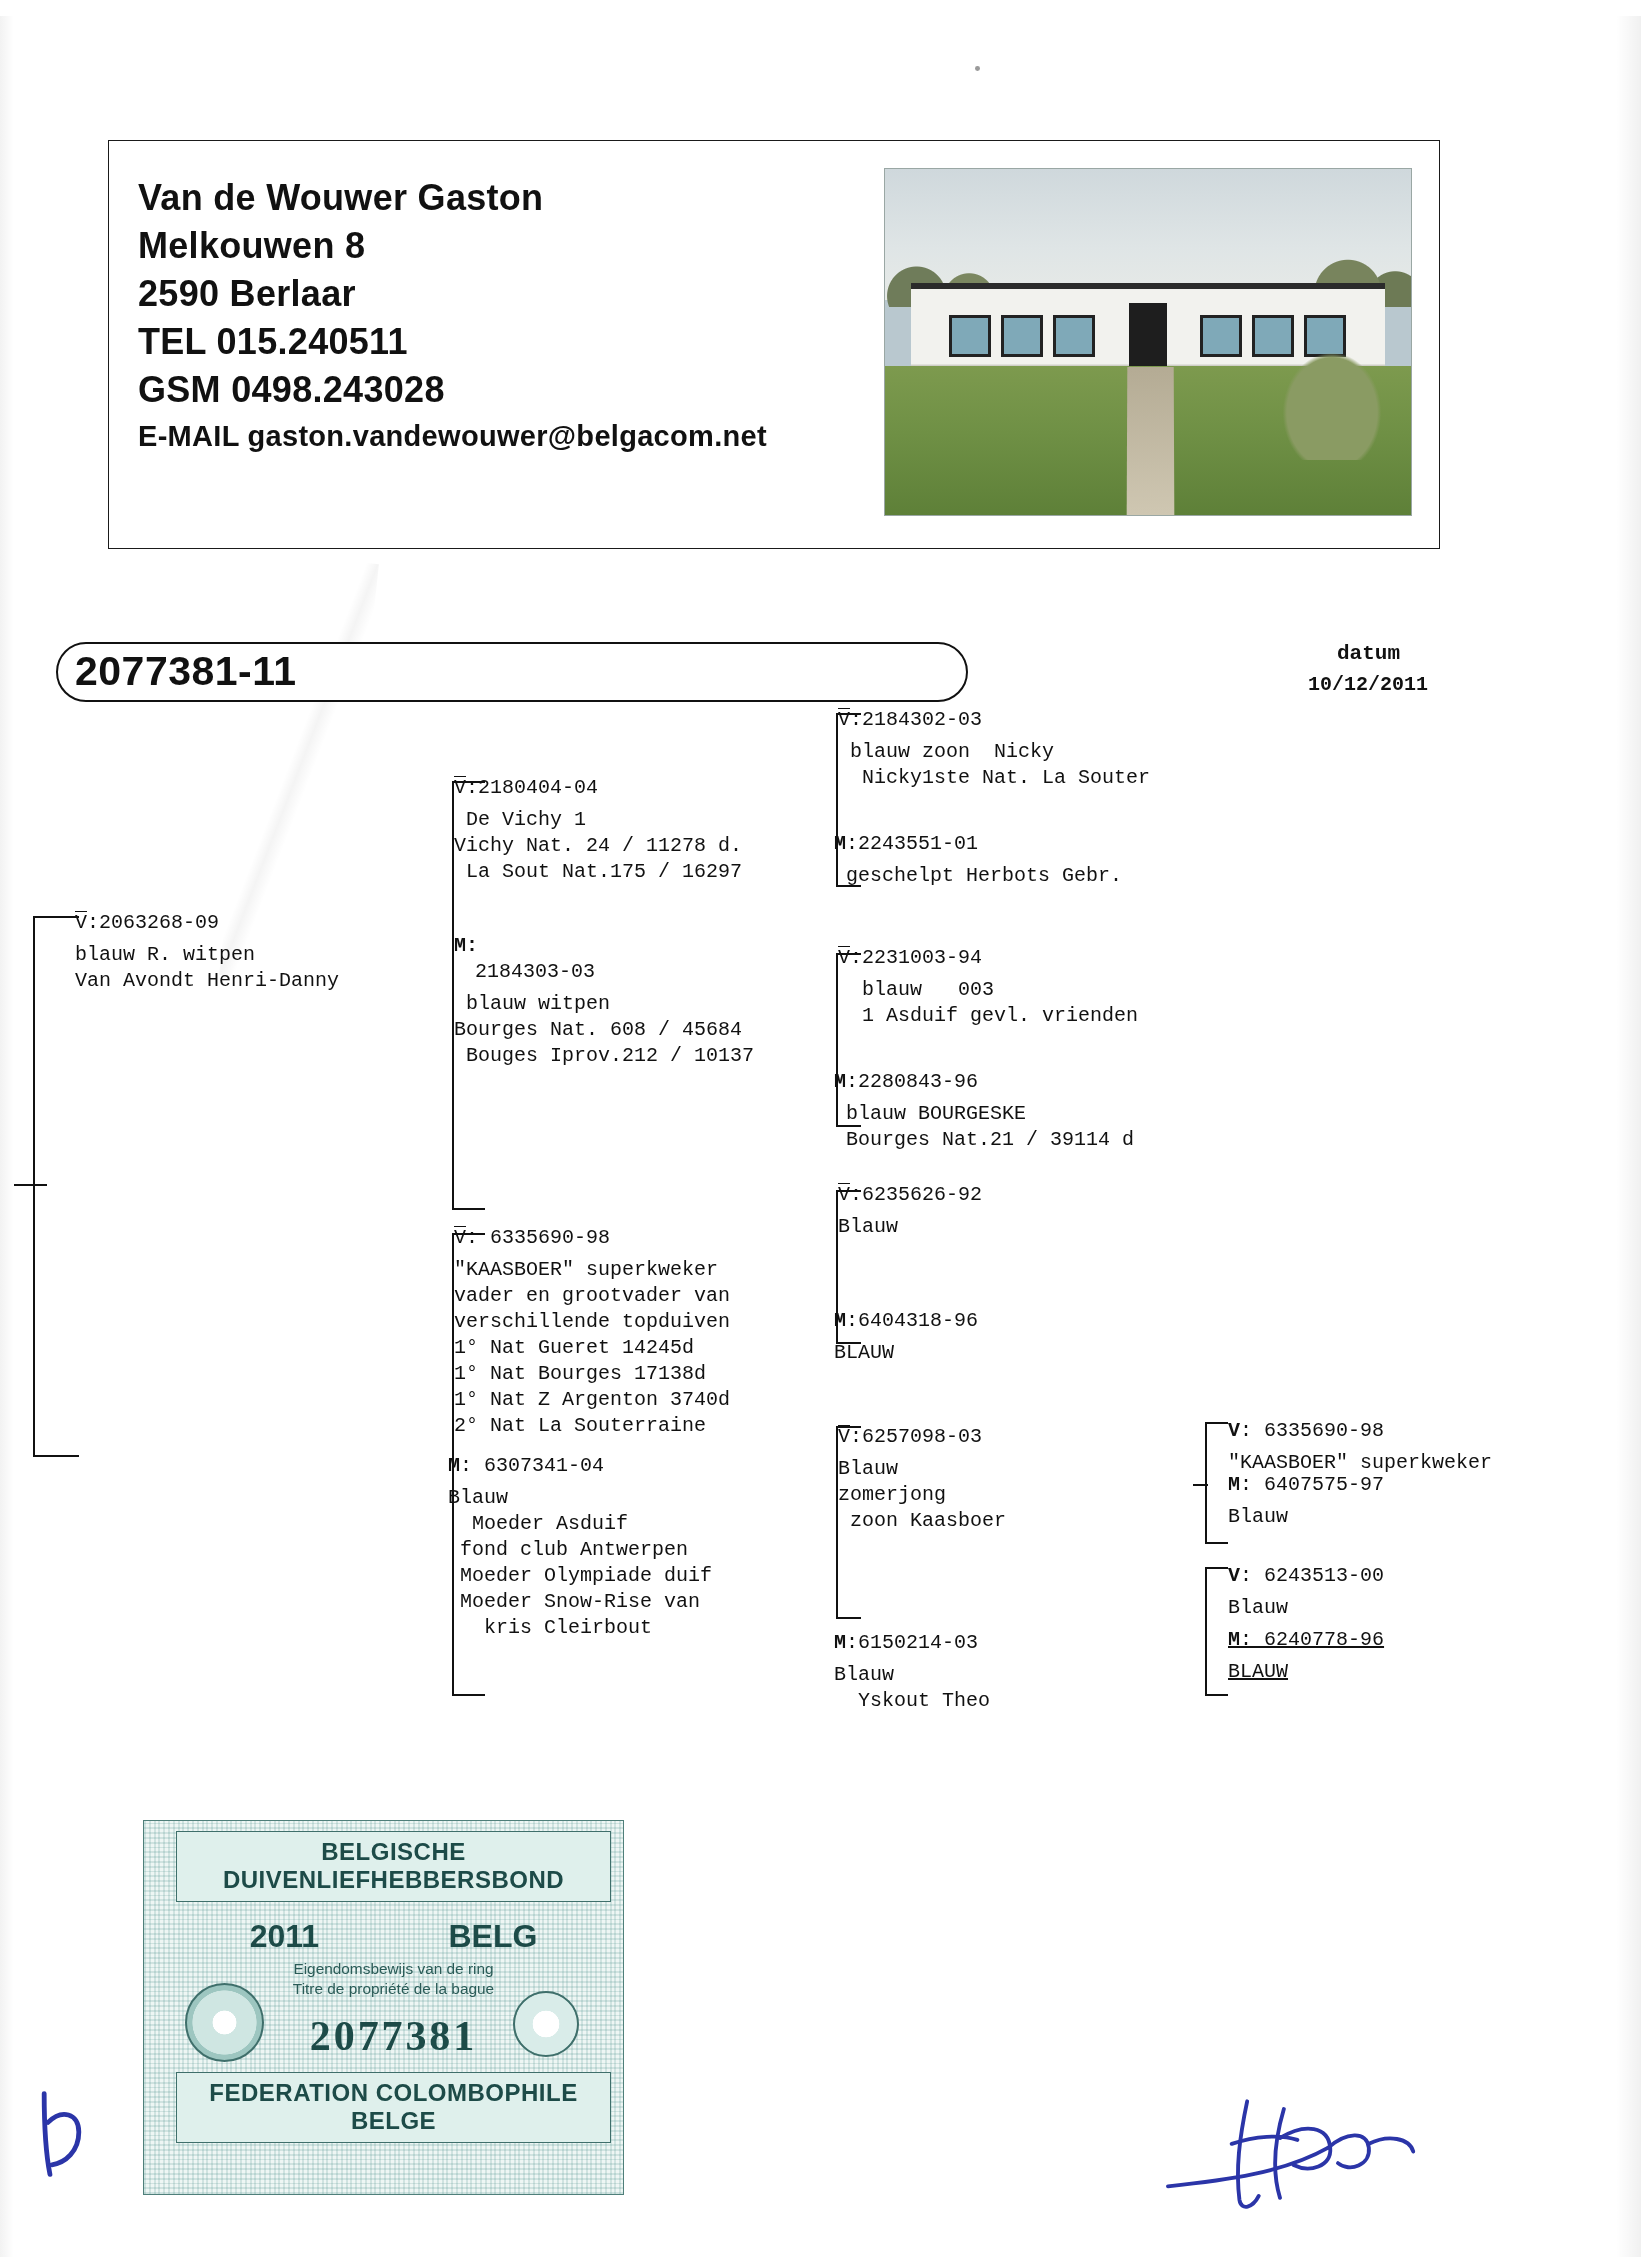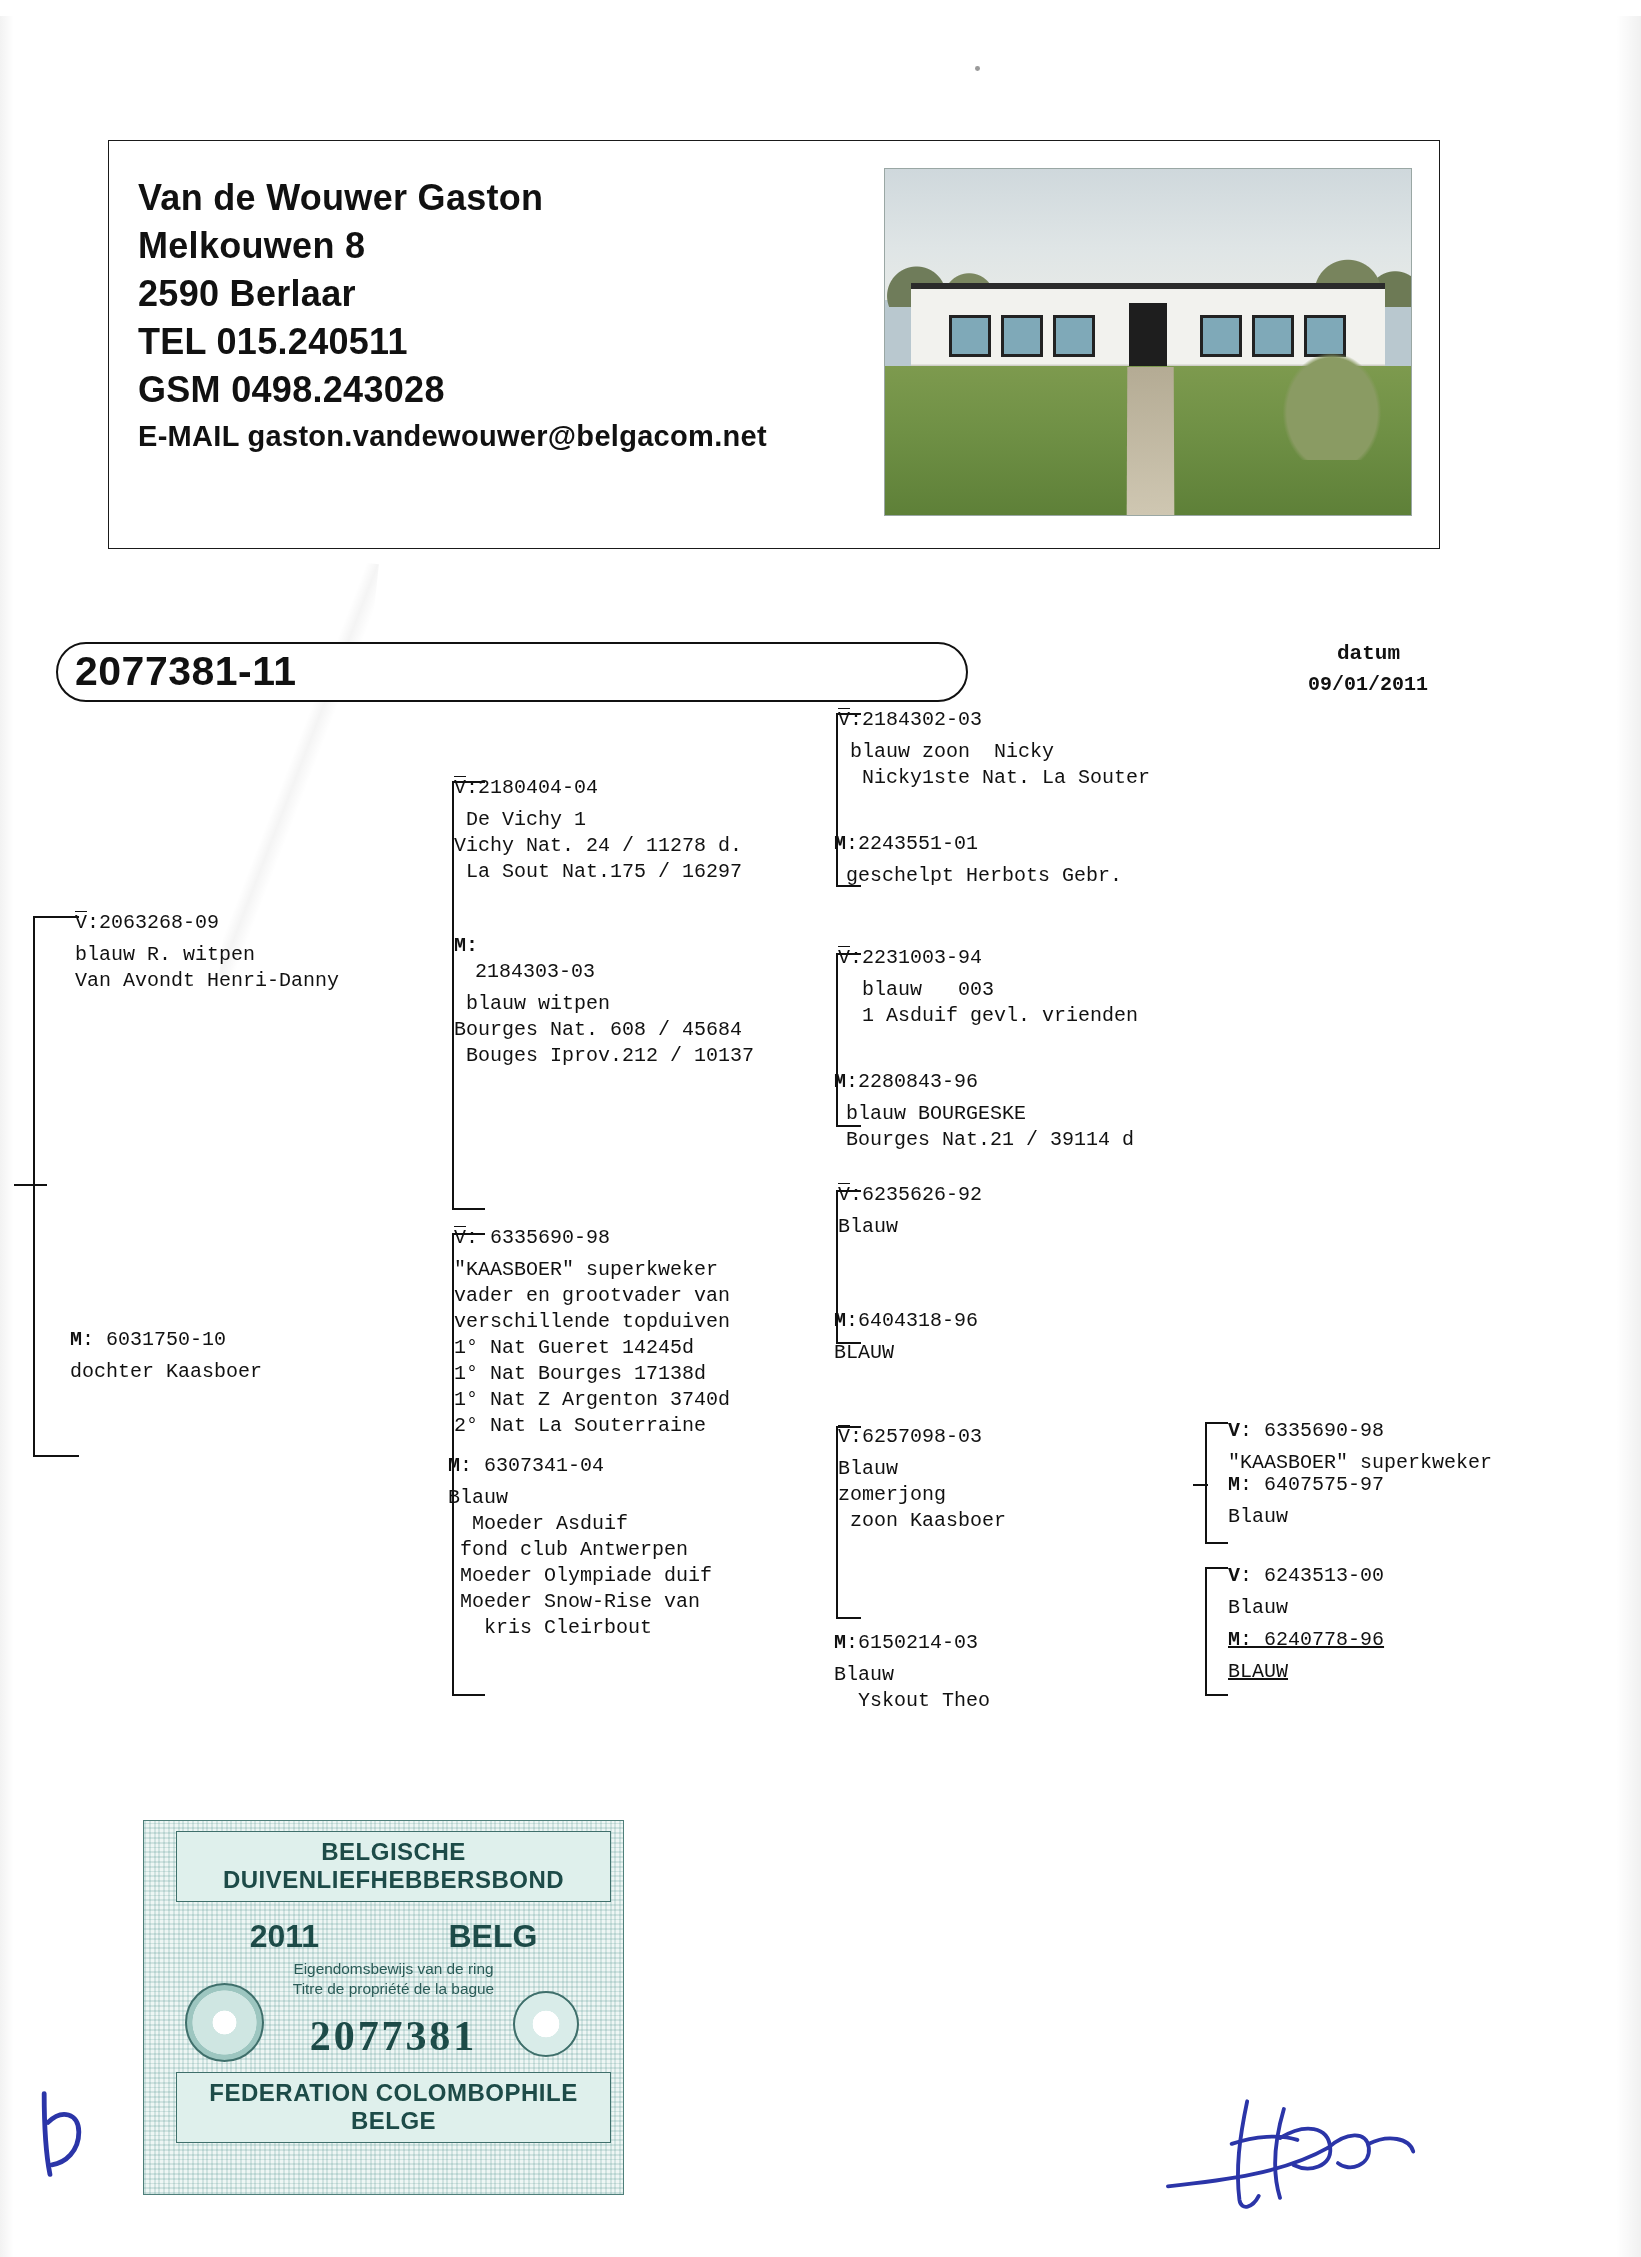--- a/index.html
+++ b/index.html
@@ -342,37 +342,33 @@
       </div>
       <div class="ph-lawn"></div>
       <div class="ph-path"></div>
       <div class="ph-bush"></div>
     </div>
   </div>
 
   <div id="ring-pill"></div>
   <div id="ring-number">2077381-11</div>
   <div id="datum-label">datum</div>
-  <div id="datum-value">09/01/2011</div>
+  <div id="datum-value">10/12/2011</div>
 
   <div id="pedigree">
 
     <div class="bracket" style="left:33px; top:224px; width:46px; height:541px;"></div>
     <div class="tick" style="left:13.5px; top:492px; width:33px;"></div>
 
     <div class="node" style="left:75px; top:218px; width:319px;">
       <div class="code"><span class="overline">V</span><span>:2063268-09</span></div>
       <div class="detail">blauw R. witpen
 Van Avondt Henri-Danny</div>
     </div>
 
-    <div class="node" style="left:70px; top:635px; width:319px;">
-      <div class="code"><span class="sex">M</span><span>: 6031750-10</span></div>
-      <div class="detail">dochter Kaasboer</div>
-    </div>
 
     <div class="bracket" style="left:452px; top:89px; width:33px; height:429px;"></div>
     <div class="bracket" style="left:452px; top:541px; width:33px; height:463px;"></div>
 
     <div class="node" style="left:454px; top:83px; width:348px;">
       <div class="code"><span class="overline">V</span><span>:2180404-04</span></div>
       <div class="detail"> De Vichy 1
 Vichy Nat. 24 / 11278 d.
  La Sout Nat.175 / 16297</div>
     </div>

